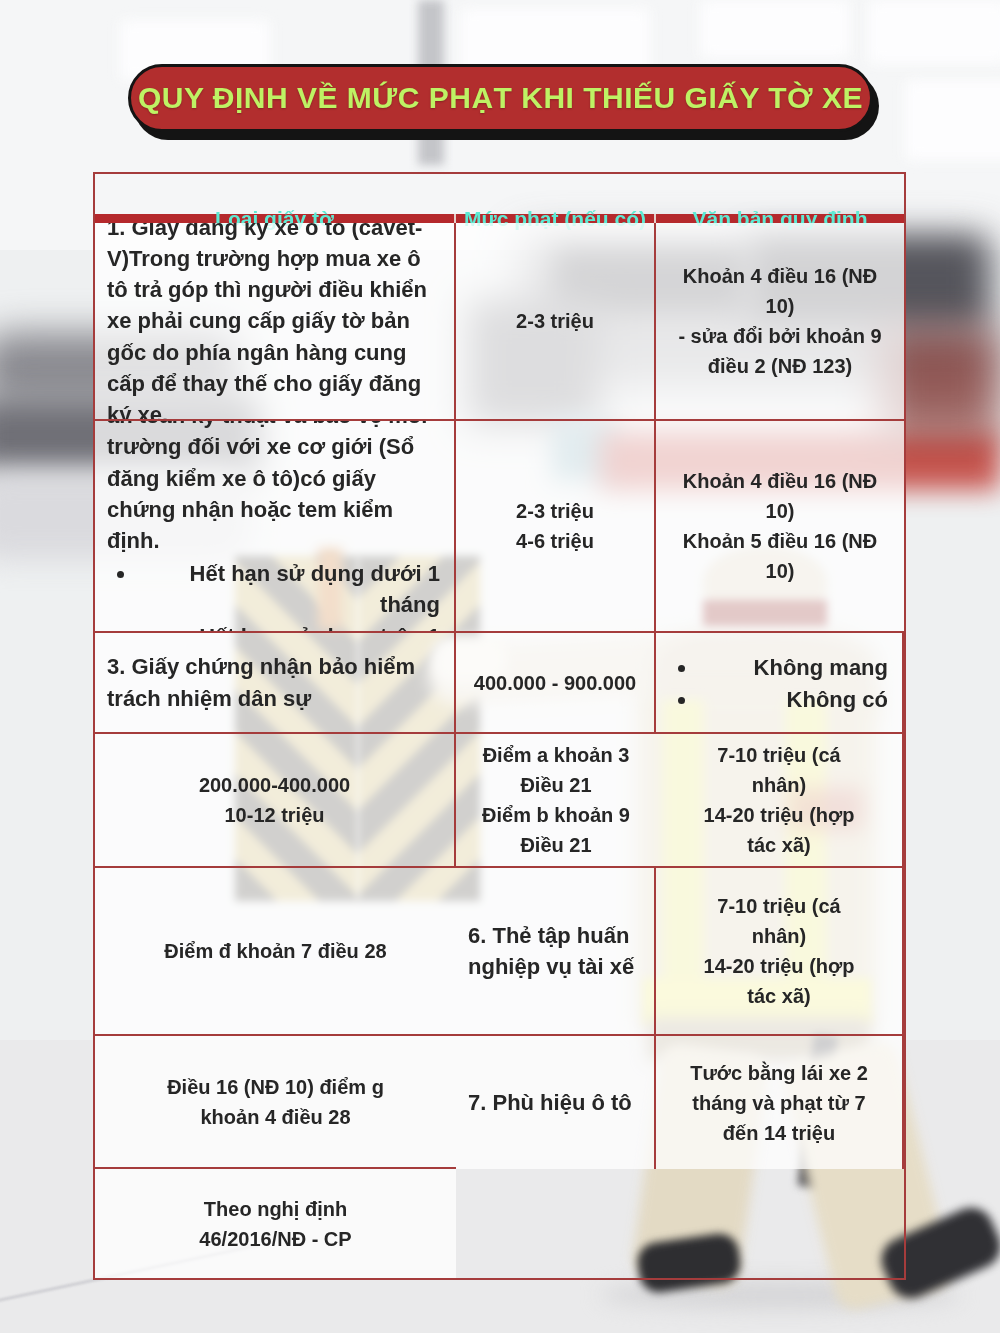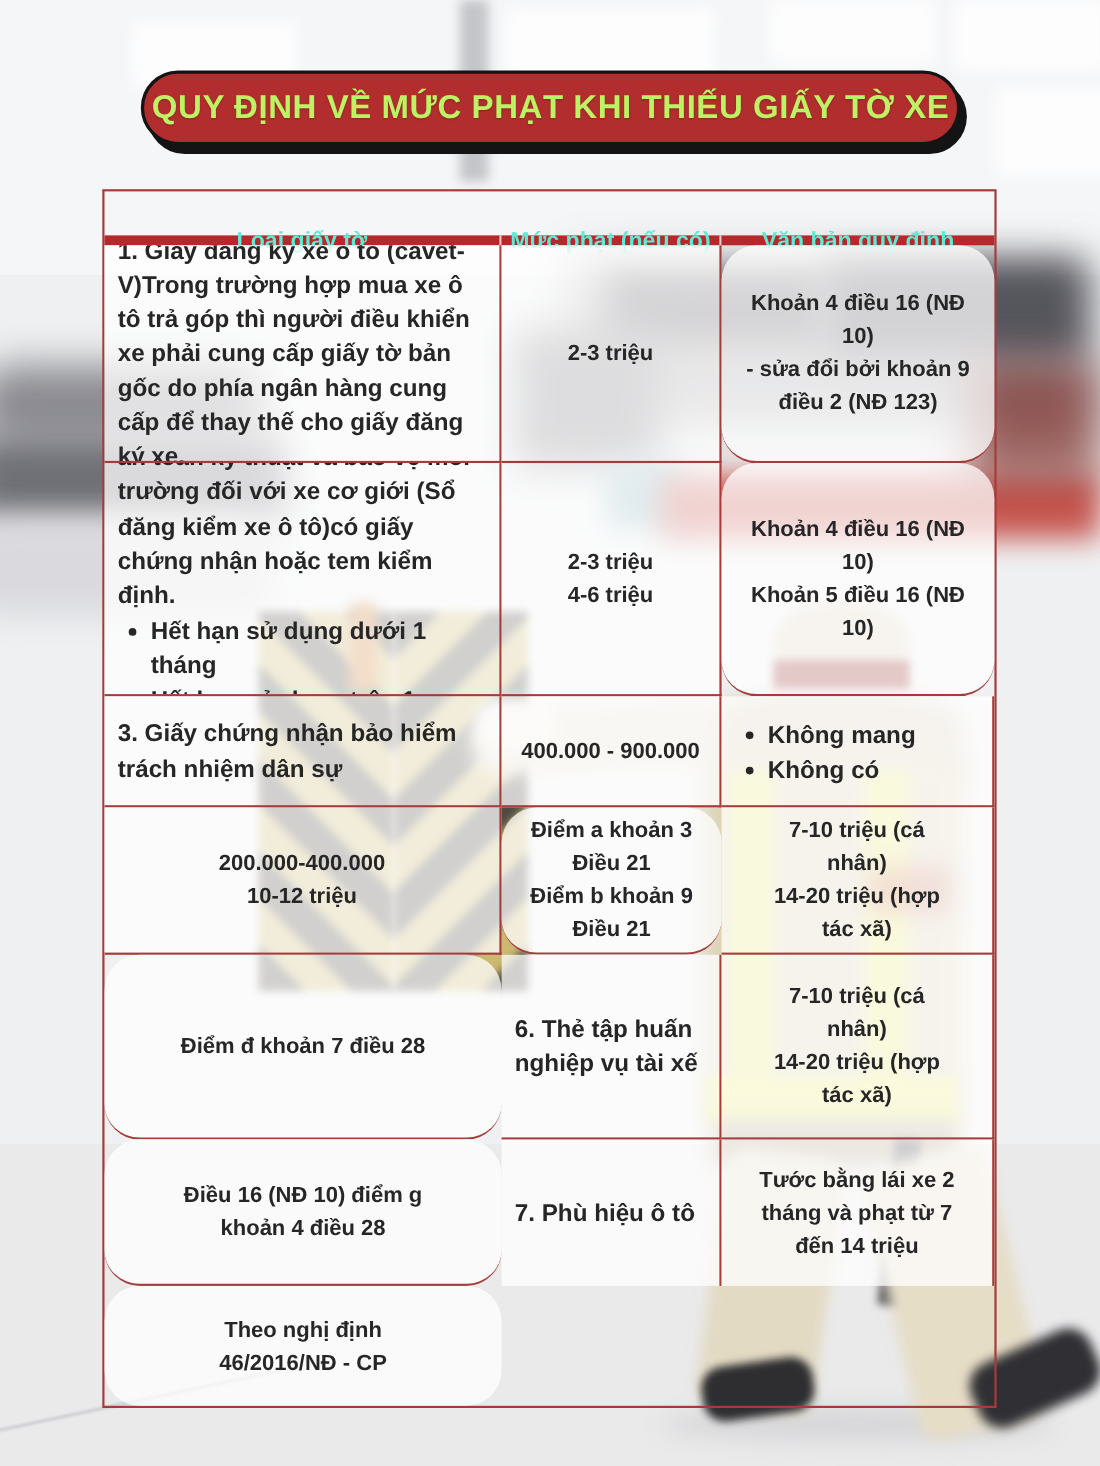--- a/index.html
+++ b/index.html
@@ -74,35 +74,35 @@
     grid-template-columns:361px 200px 248px;
     grid-template-rows:49px 198px 212px 101px 134px 168px 133px 109px;
     border:2px solid #a53c3c;box-sizing:border-box;
     color:#262626;
   }
   .cell{
     border-right:2px solid #a53c3c;border-bottom:2px solid #a53c3c;
     background:rgba(255,255,255,.74);
     box-sizing:border-box;overflow:hidden;
   }
-  .cell.c3{border-right:none;border-radius:32px;}
+  .cell.c3{border-right:none;}
   .cell.last{border-bottom:none;}
   .hcell{
     background:#b5292c;border-right:2px solid #e4cfca;border-bottom:none;
     display:flex;align-items:center;justify-content:center;
     color:#5eead4;font-size:21px;font-weight:bold;margin-top:40px;
   }
   .hcell.c3{border-right:none;}
   .doc{
     display:flex;flex-direction:column;justify-content:center;
     padding:12px 14px 12px 12px;
     font-size:22px;line-height:1.42;font-weight:bold;
   }
   .doc ul{margin:2px 0 0 0;padding-left:30px;list-style:disc;}
-  .doc li{margin:0;}
+  .doc li{margin:0;text-align:right;}
   .mid,.law{
     display:flex;align-items:center;justify-content:center;text-align:center;
     font-size:20px;line-height:1.5;font-weight:bold;
     padding:6px 10px;white-space:pre-line;
   }
 </style>
 </head>
 <body>
 
 <div id="bg">

